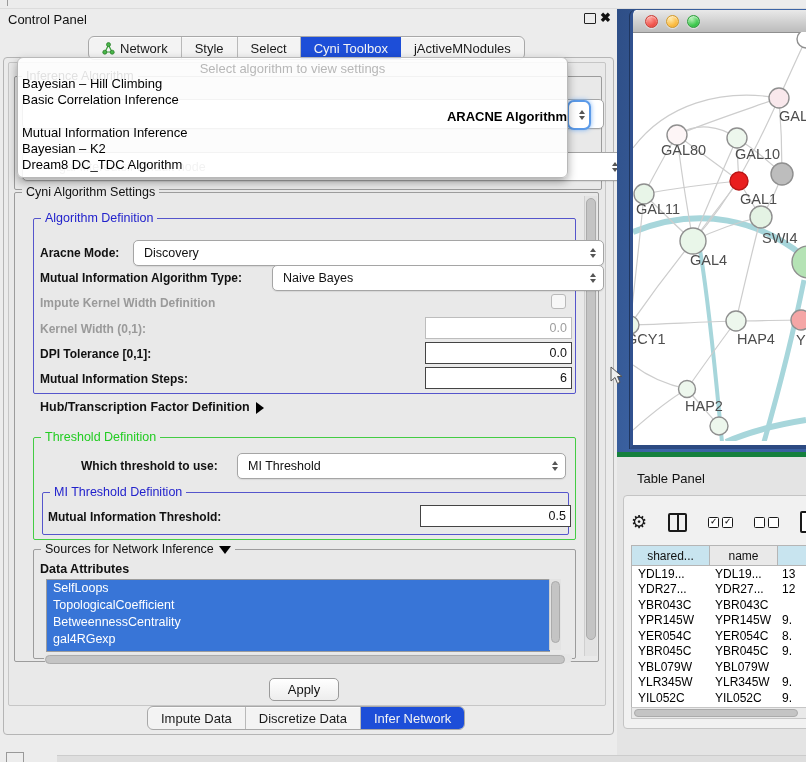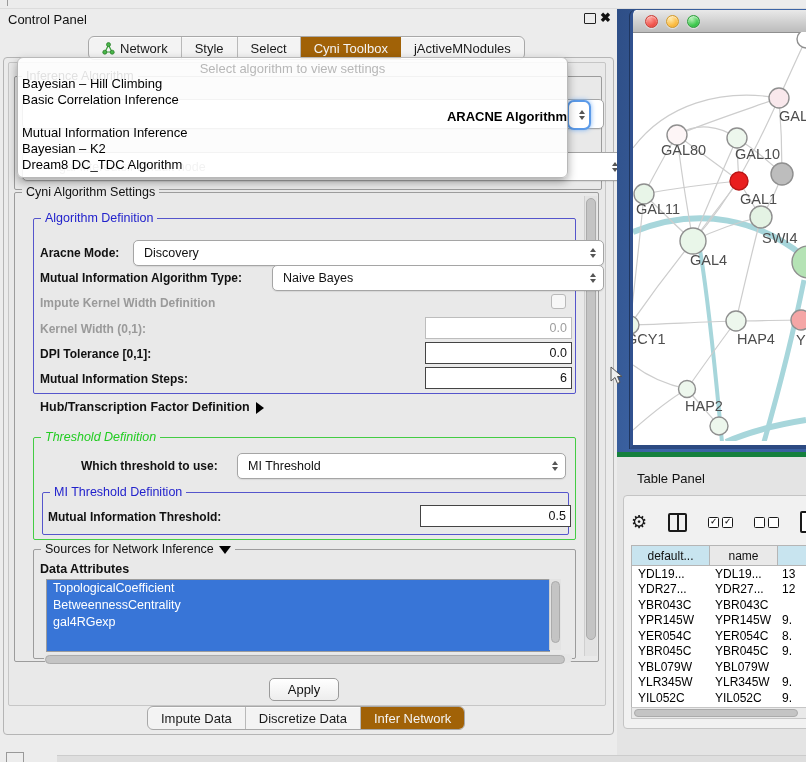--- a/index.html
+++ b/index.html
@@ -9,28 +9,28 @@
   
   .cp-title{font-size:13px;color:#111;}
   .float-btn{width:10px;height:9px;border:1.6px solid #222;border-radius:1px;background:transparent;}
   .close-x{font-size:13px;font-weight:bold;color:#111;line-height:12px;}
   
   .tabbar{display:flex;align-items:stretch;border:1px solid #a8a8a8;border-radius:6px;
           background:#f3f3f3;overflow:hidden;height:22px;box-shadow:0 1px 1px rgba(255,255,255,.7) inset;}
   .tab{display:flex;align-items:center;gap:5px;padding:0 13px;font-size:13px;color:#1a1a1a;
        border-right:1px solid #b9b9b9;white-space:nowrap;}
   .tab:last-child{border-right:none;}
-  .tab.sel{background:#a16207;color:#f4f4f4;border-right:none;}
+  .tab.sel{background:#1d4ed8;color:#f4f4f4;border-right:none;}
   
   .outer-box{background:#ebebeb;border:1px solid #b5b5b5;border-radius:4px;}
   .inner-panel{background:#e9e9e9;border:1px solid #c6c6c6;border-radius:2px;}
   
   .group{border:1px solid #9c9c9c;border-radius:2px;}
   .group.blue{border-color:#5555cc;}
-  .group.green{border-color:#44cc44;font-style:italic;}
+  .group.green{border-color:#44cc44;}
   .gtitle{position:absolute;top:-8px;left:7px;background:#e9e9e9;padding:0 4px;font-size:12.5px;color:#111;white-space:nowrap;}
   .gtitle.blue{color:#2222cc;}
   .gtitle.green{color:#22cc22;}
   
   .lbl{font-size:12px;font-weight:bold;color:#111;white-space:nowrap;}
   .lbl.dis{color:#9a9a9a;}
   .combo{background:#fff;border:1px solid #a5a5a5;border-radius:5px;display:flex;align-items:center;
          font-size:12.5px;color:#111;padding:0 22px 0 10px;box-shadow:0 1px 1px rgba(0,0,0,.08);}
   .spin{position:absolute;right:7px;top:50%;transform:translateY(-50%);display:flex;flex-direction:column;gap:2px;}
   .spin i{display:block;width:0;height:0;border-left:3.5px solid transparent;border-right:3.5px solid transparent;}
@@ -206,20 +206,21 @@
   <div class="abs lbl" style="left:48px;top:510px;">Mutual Information Threshold:</div>
   <div class="abs tinput" style="left:420px;top:505px;width:141px;height:20px;">0.5</div>
 
   <div class="abs group" style="left:33px;top:549px;width:541px;height:108px;">
     <div class="gtitle" style="font-size:12.5px;">
       <span>Sources for Network Inference</span><span class="down-arrow"></span>
     </div>
   </div>
   <div class="abs lbl" style="left:40px;top:562px;font-size:12.5px;">Data Attributes</div>
   <div class="abs" style="left:46px;top:579px;width:503px;height:71px;background:#3875d7;border:1px solid #9c9c9c;border-right:none;overflow:hidden;">
+    <div class="attr-item">SelfLoops</div>
     <div class="attr-item">TopologicalCoefficient</div>
     <div class="attr-item">BetweennessCentrality</div>
     <div class="attr-item">gal4RGexp</div>
   </div>
   <div class="abs sb-track" style="left:549px;top:579px;width:11px;height:71px;">
     <div class="sb-thumb abs" style="left:1px;top:2px;width:7px;height:60px;"></div>
   </div>
   <div class="abs" style="left:44px;top:654px;width:528px;height:9px;background:#e6e6e6;border-radius:5px;">
     <div class="sb-thumb abs" style="left:1px;top:0.5px;width:518px;height:7px;"></div>
   </div>
@@ -335,21 +336,21 @@
     </span>
     <span style="display:inline-flex;gap:3px;">
       <span class="cbx"></span>
         <span class="cbx"></span>
     </span>
     <span class="fileico"></span>
   </div>
 
   <div class="abs" style="left:14px;top:88px;width:180px;height:162px;background:#fff;border:1px solid #b5b5b5;border-right:none;overflow:hidden;">
     <div style="display:flex;height:20px;">
-      <div class="th-cell th-blue" style="width:77px;">default...</div>
+      <div class="th-cell th-blue" style="width:77px;">shared...</div>
       <div class="th-cell" style="width:67px;">name</div>
       <div class="th-cell th-blue" style="flex:1;border-right:none;"></div>
     </div>
     <div style="height:140px;overflow:hidden;">
       <div class="trow">
           <div class="td-cell" style="width:71px;">YDL19...</div>
           <div class="td-cell" style="width:61px;">YDL19...</div>
           <div class="td-cell" style="flex:1;">13</div>
         </div>
       <div class="trow">

